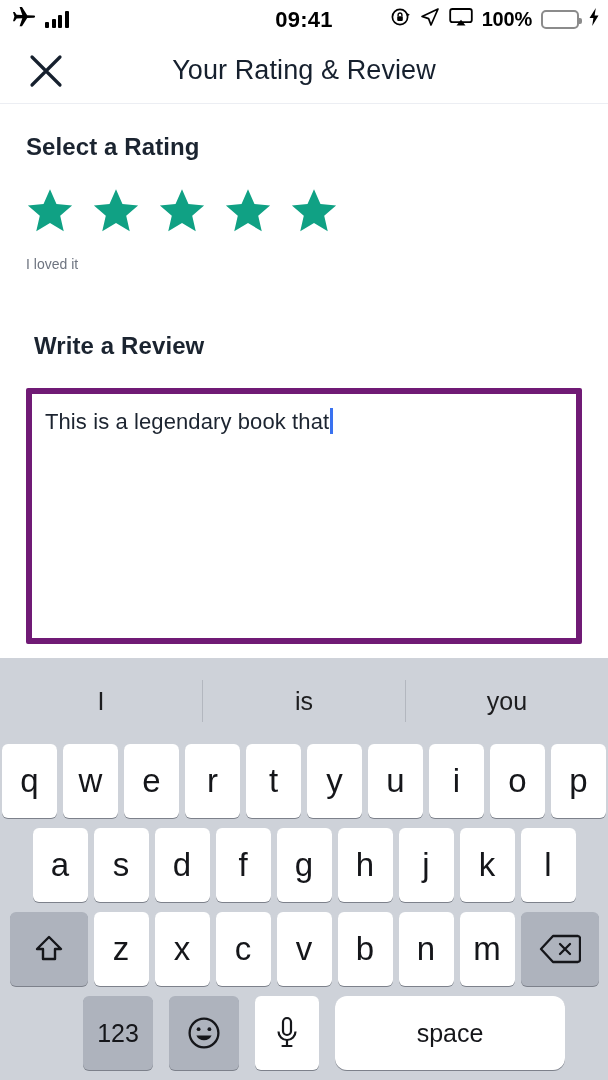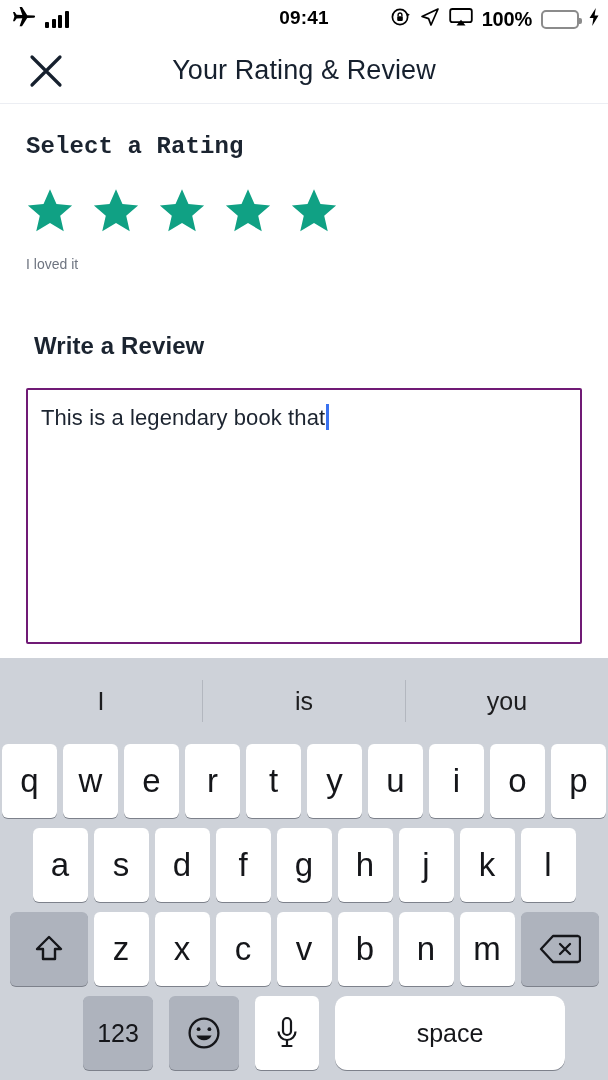--- a/index.html
+++ b/index.html
@@ -11,21 +11,21 @@
   }
   #app { position: relative; width: 608px; height: 1080px; background: #fff; }
 
   
   .statusbar {
     position: absolute; top: 0; left: 0; width: 608px; height: 38px;
     display: flex; align-items: center; color: #000;
   }
   .sb-left { position: absolute; left: 12px; top: 0; height: 38px; display: flex; align-items: center; gap: 9px; }
   .sb-center { position: absolute; left: 0; width: 608px; text-align: center; top: 7px;
-    font-size: 19px; font-weight: bold; letter-spacing: 0.2px; }
+    font-size: 22px; font-weight: bold; letter-spacing: 0.2px; }
   .sb-right { position: absolute; right: 8px; top: 0; height: 38px; display: flex; align-items: center; gap: 9px; }
   .sb-right .pct { font-size: 20px; font-weight: bold; letter-spacing: -0.2px; text-align: right; }
 
   .signal { display: flex; align-items: flex-end; gap: 2.5px; height: 17px; }
   .signal i { display: block; width: 4px; background: #000; border-radius: 1px; }
   .signal i:nth-child(1) { height: 6px; }
   .signal i:nth-child(2) { height: 9px; }
   .signal i:nth-child(3) { height: 13px; }
   .signal i:nth-child(4) { height: 17px; }
 
@@ -37,29 +37,29 @@
 
   
   .navbar { position: absolute; top: 38px; left: 0; width: 608px; height: 65px; }
   .nav-title { position: absolute; left: 0; width: 608px; text-align: center; top: 17px;
     font-size: 27px; color: #16202e; letter-spacing: 0.1px; }
   .close-btn { position: absolute; left: 26px; top: 13px; width: 40px; height: 40px; cursor: pointer; }
   .divider { position: absolute; top: 103px; left: 0; width: 608px; height: 1px; background: #eceef3; }
 
   
   .section-title { font-size: 24px; font-weight: bold; color: #1b2430; letter-spacing: 0.1px; }
-  #rating-title { position: absolute; left: 26px; top: 133px; font-family: Liberation Mono, monospace; }
+  #rating-title { position: absolute; left: 26px; top: 133px; }
   .stars { position: absolute; left: 24px; top: 186px; display: flex; gap: 14px; }
   .star { width: 52px; height: 50px; cursor: pointer; }
   .rating-caption { position: absolute; left: 26px; top: 256px; font-size: 14px; color: #6e7480; }
 
   #review-title { position: absolute; left: 34px; top: 332px; }
   .textarea-box {
     position: absolute; left: 26px; top: 388px; width: 556px; height: 256px;
-    border: 2px solid #701a75; background: #fff; border-radius: 2px;
+    border: 6px solid #701a75; background: #fff; border-radius: 2px;
   }
   .ta-text { position: absolute; left: 13px; top: 14px; font-size: 22px; color: #1c2430;
     white-space: pre; letter-spacing: 0.1px; }
   .caret { display: inline-block; width: 3px; height: 26px; background: #3a72f0;
     vertical-align: -5px; margin-left: 1px; }
 
   
   .keyboard { position: absolute; left: 0; top: 658px; width: 608px; height: 422px;
     background: #ced2d9; }
   .suggestbar { position: relative; height: 86px; display: flex; align-items: center; }

